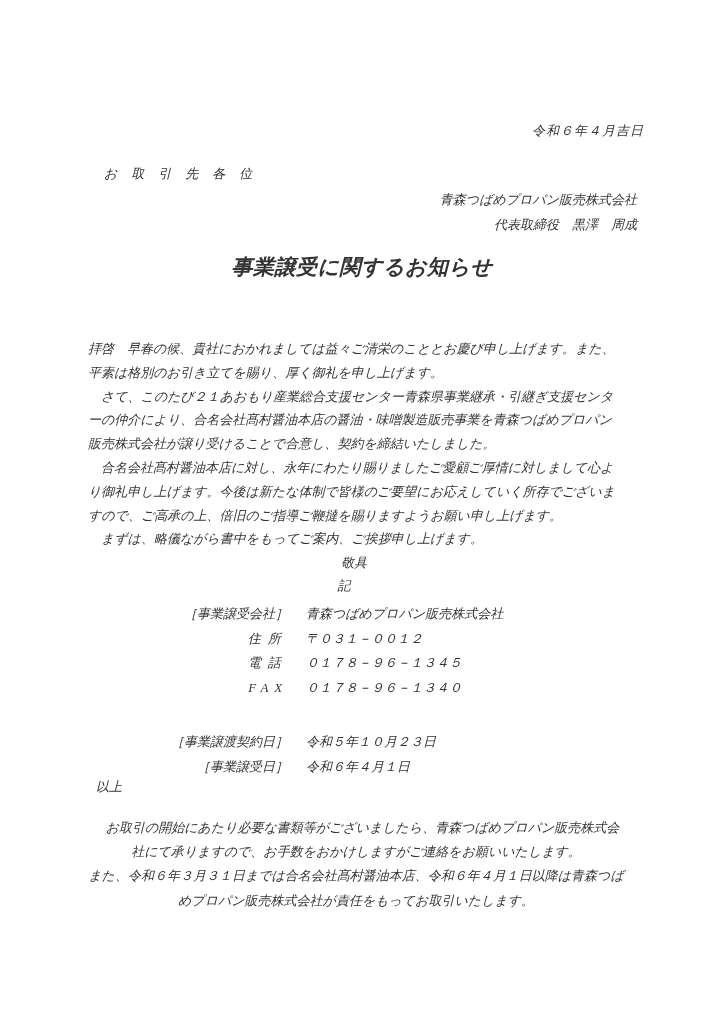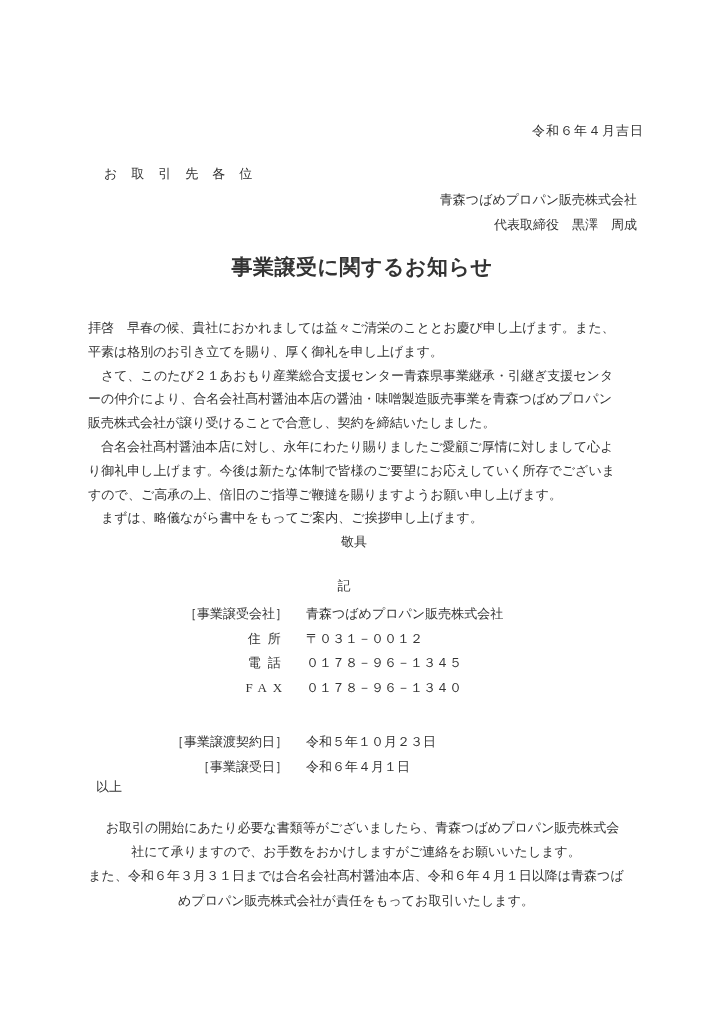--- a/index.html
+++ b/index.html
@@ -5,29 +5,30 @@
   html,body { margin:0; padding:0; background:#e8e8e8; }
   .page {
     position:relative;
     width:724px; height:1024px;
     margin:0 auto;
     background:#ffffff;
     color:#333333;
     font-family:"Liberation Serif","DejaVu Serif",serif;
     font-size:13px;
     overflow:hidden;
+    font-style:italic;
   }
   .date-line { position:absolute; top:122px; right:80px; letter-spacing:1px; }
   .recipient-line { position:absolute; top:165px; left:104px; letter-spacing:14px; }
   .sender-block { position:absolute; top:188px; right:87px; text-align:right; line-height:24.5px; }
   .letter-title {
     position:absolute; top:253px; left:0; width:724px; margin:0;
     text-align:center; font-size:21px; font-weight:bold; letter-spacing:0.5px;
   }
-  .letter-body { position:absolute; top:316px; left:88px; width:536px; line-height:23.8px; }
+  .letter-body { position:absolute; top:337px; left:88px; width:536px; line-height:23.8px; }
   .letter-body p { margin:0; }
   .closing-line { text-align:center; padding-right:4px; }
   .record-marker { position:absolute; top:577px; left:88px; width:512px; text-align:center; }
   .record-block { position:absolute; top:602px; left:88px; line-height:24.5px; }
   .contract-block { position:absolute; top:730px; left:88px; line-height:24.5px; }
   .rec-row { display:flex; }
   .rec-label { width:200px; text-align:right; white-space:pre; }
   .rec-value { margin-left:18px; white-space:pre; }
   
   .record-block .rec-row:nth-child(2) .rec-label,

